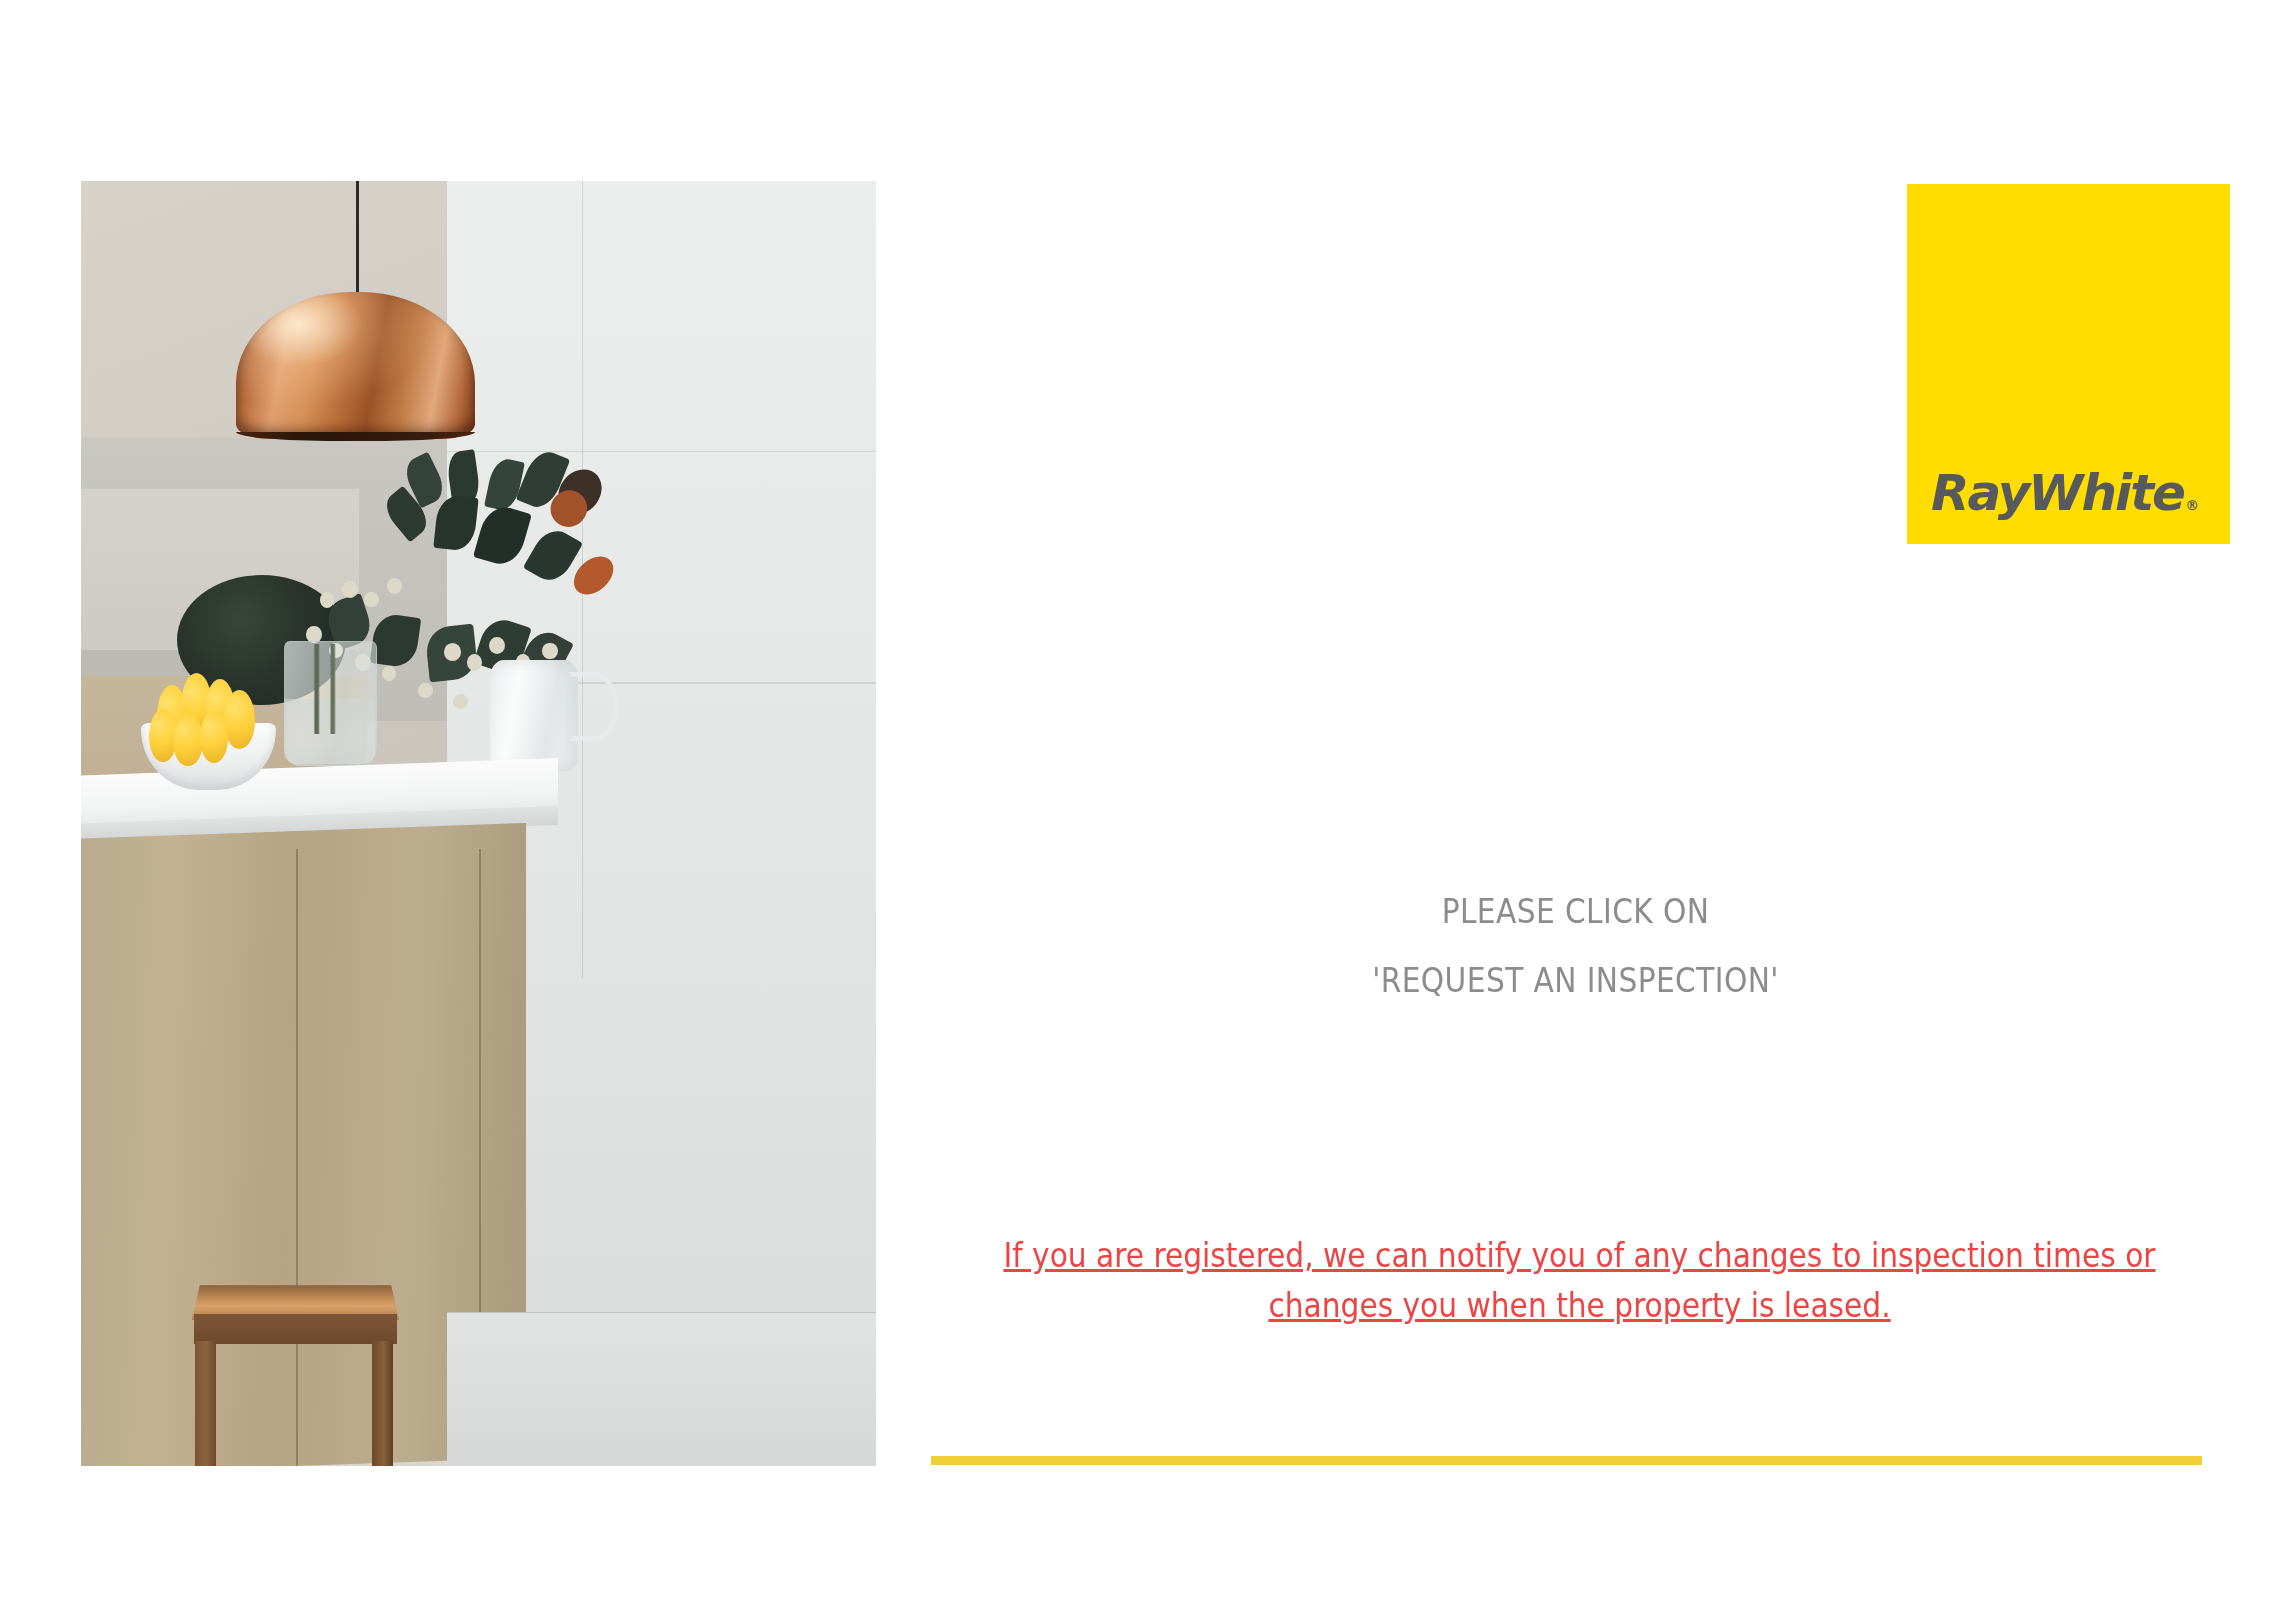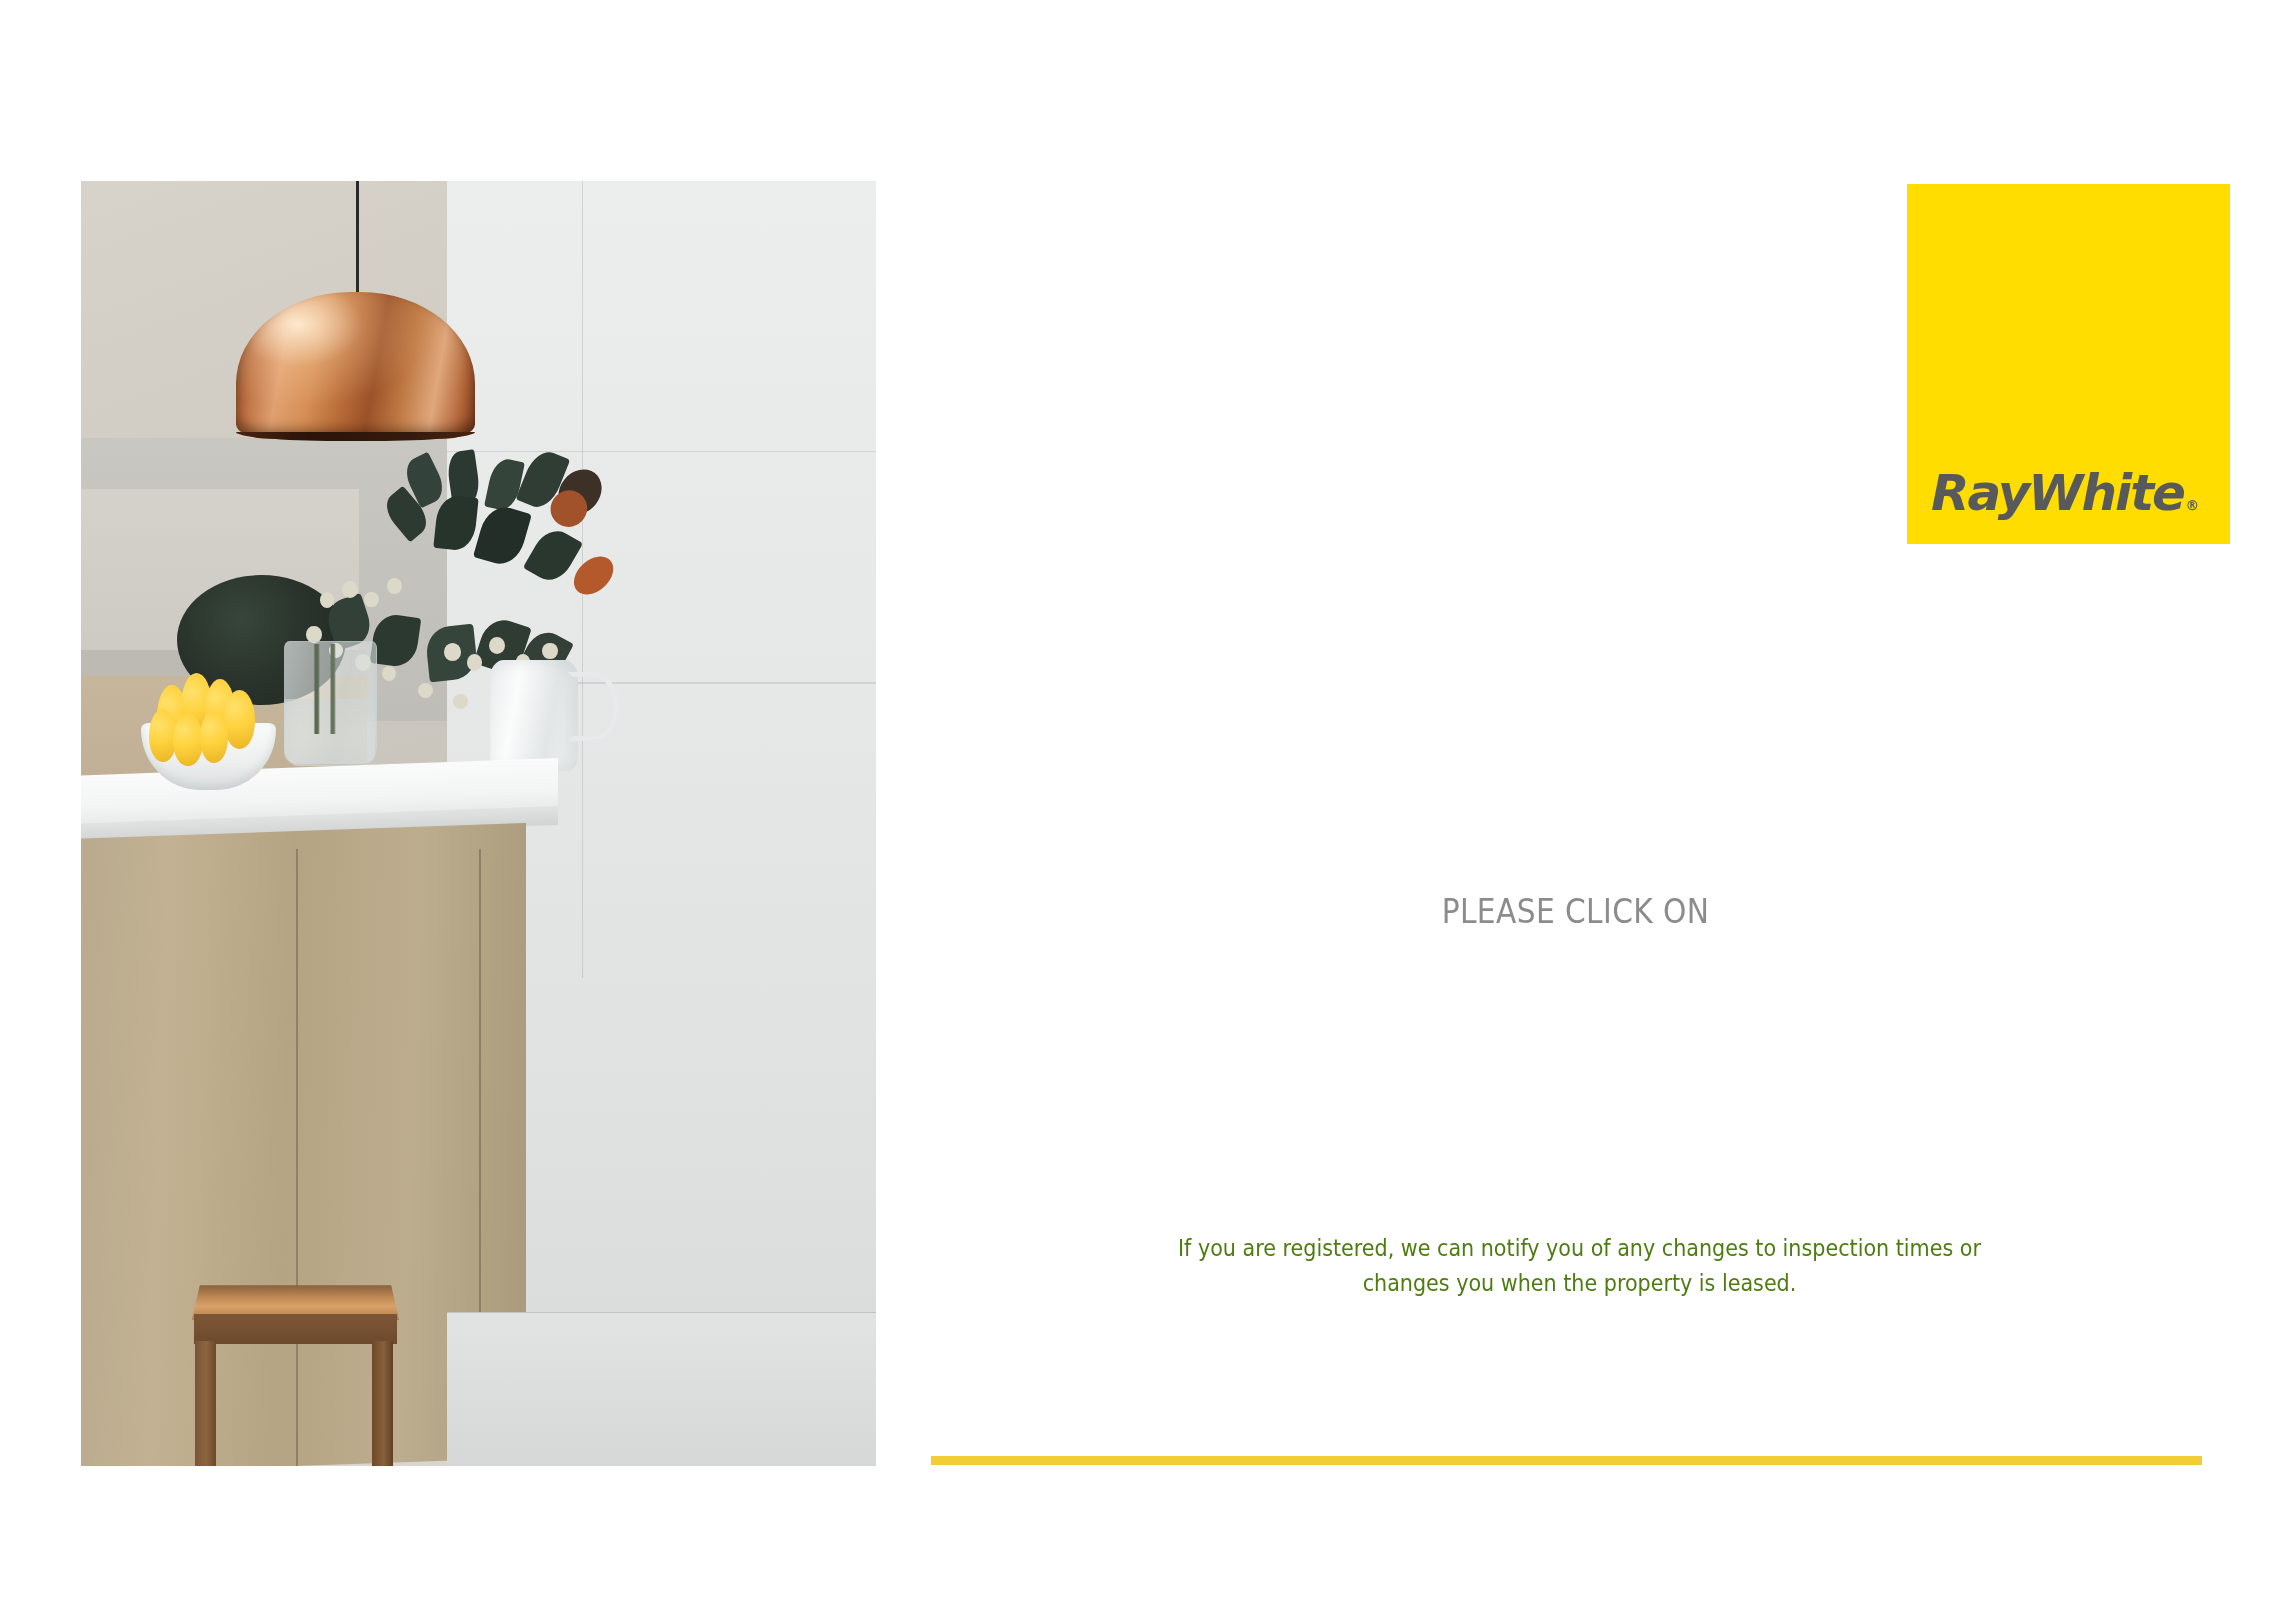--- a/index.html
+++ b/index.html
@@ -391,25 +391,26 @@
     letter-spacing: 0.4px;
   }
   .subhead-line { display: block; }
 
   .fineprint {
     position: absolute;
     left: 937px;
     top: 1231px;
     width: 1285px;
     text-align: center;
-    color: #4d7c0f;
+    color: #ef4444;
     font-family: "DejaVu Sans Condensed", "Liberation Sans Narrow", "Liberation Sans", sans-serif;
-    font-size: 23px;
+    font-size: 33px;
     line-height: 1.52;
     font-weight: 400;
+    text-decoration: underline;
   }
   .fineprint-line { display: block; }
 
   .divider {
     position: absolute;
     left: 931px;
     top: 1456px;
     width: 1271px;
     height: 9px;
     background: #f2ce36;
@@ -503,20 +504,21 @@
     <div class="ph-stool-leg-r"></div>
   </div>
 
   <div class="logo-block">
     <div class="logo-wordmark"><span>RayWhite</span><span class="logo-reg">®</span></div>
   </div>
 
 
   <div class="subhead">
     <span class="subhead-line">PLEASE CLICK ON</span>
+    <span class="subhead-line">'REQUEST AN INSPECTION'</span>
   </div>
 
   <div class="fineprint">
     <span class="fineprint-line">If you are registered, we can notify you of any changes to inspection times or</span>
     <span class="fineprint-line">changes you when the property is leased.</span>
   </div>
 
   <div class="divider"></div>
 
 </div>

